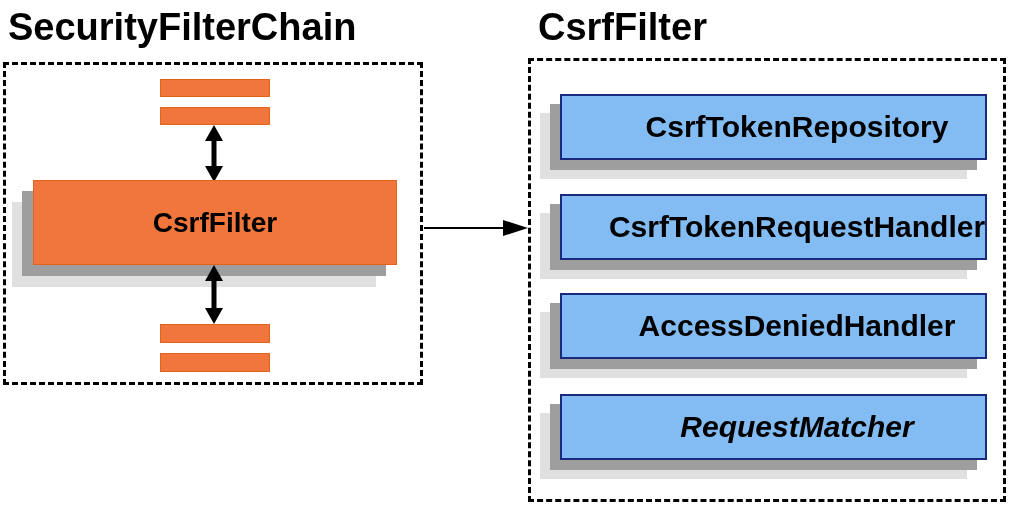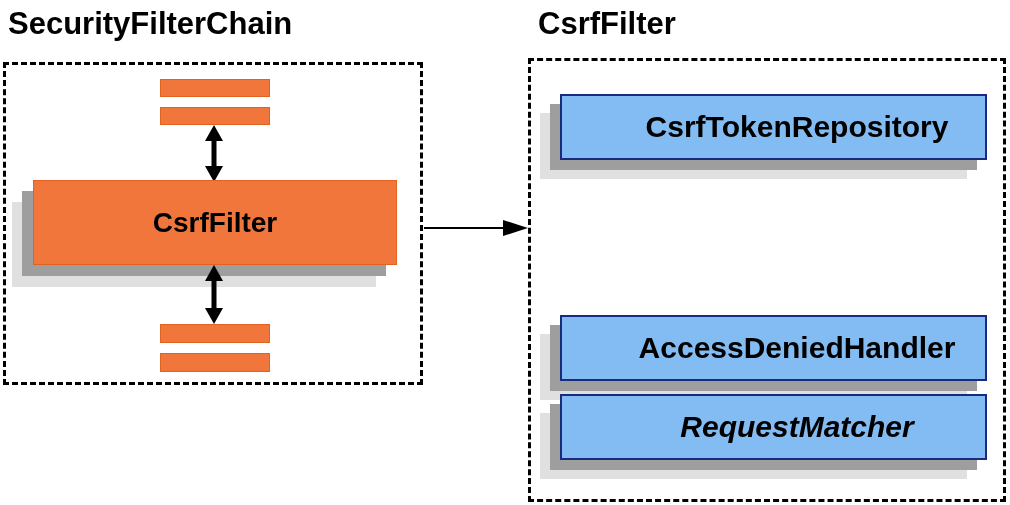--- a/index.html
+++ b/index.html
@@ -11,21 +11,21 @@
   .canvas {
     position: relative;
     width: 1010px;
     height: 505px;
     background: #ffffff;
     overflow: hidden;
   }
   .title {
     position: absolute;
     top: 6px;
-    font-size: 31px;
+    font-size: 38px;
     font-weight: bold;
     color: #000000;
     white-space: nowrap;
     letter-spacing: 0px;
   }
   .title-left  { left: 8px; }
   .title-right { left: 538px; }
 
   .dashed-box {
     position: absolute;
@@ -80,21 +80,21 @@
     align-items: center;
     justify-content: center;
     font-size: 30px;
     font-weight: bold;
     color: #000000;
     white-space: nowrap;
     padding-left: 47px;
   }
   .comp-1 { top: 94px; }
   .comp-2 { top: 194px; }
-  .comp-3 { top: 293px; margin-top: 22px; }
+  .comp-3 { top: 293px; }
   .comp-4 { top: 394px; font-style: italic; }
 
   .arrow-svg { position: absolute; }
   .v-arrow-1 { left: 196px; top: 125px; }
   .v-arrow-2 { left: 196px; top: 265px; }
   .h-arrow   { left: 424px; top: 219px; }
 </style>
 </head>
 <body>
 
@@ -130,20 +130,23 @@
   <svg class="arrow-svg h-arrow" width="104" height="18" viewBox="0 0 104 18">
     <rect x="0" y="8" width="82" height="2" fill="#000"></rect>
     <polygon points="104,9 79,1 79,17" fill="#000"></polygon>
   </svg>
 
   <div class="dashed-box right-panel"></div>
 
   <div class="component-box comp-1">
     <span>CsrfTokenRepository</span>
   </div>
+  <div class="component-box comp-2">
+    <span>CsrfTokenRequestHandler</span>
+  </div>
   <div class="component-box comp-3">
     <span>AccessDeniedHandler</span>
   </div>
   <div class="component-box comp-4">
     <span>RequestMatcher</span>
   </div>
 
 </div>
 
 </body></html>

